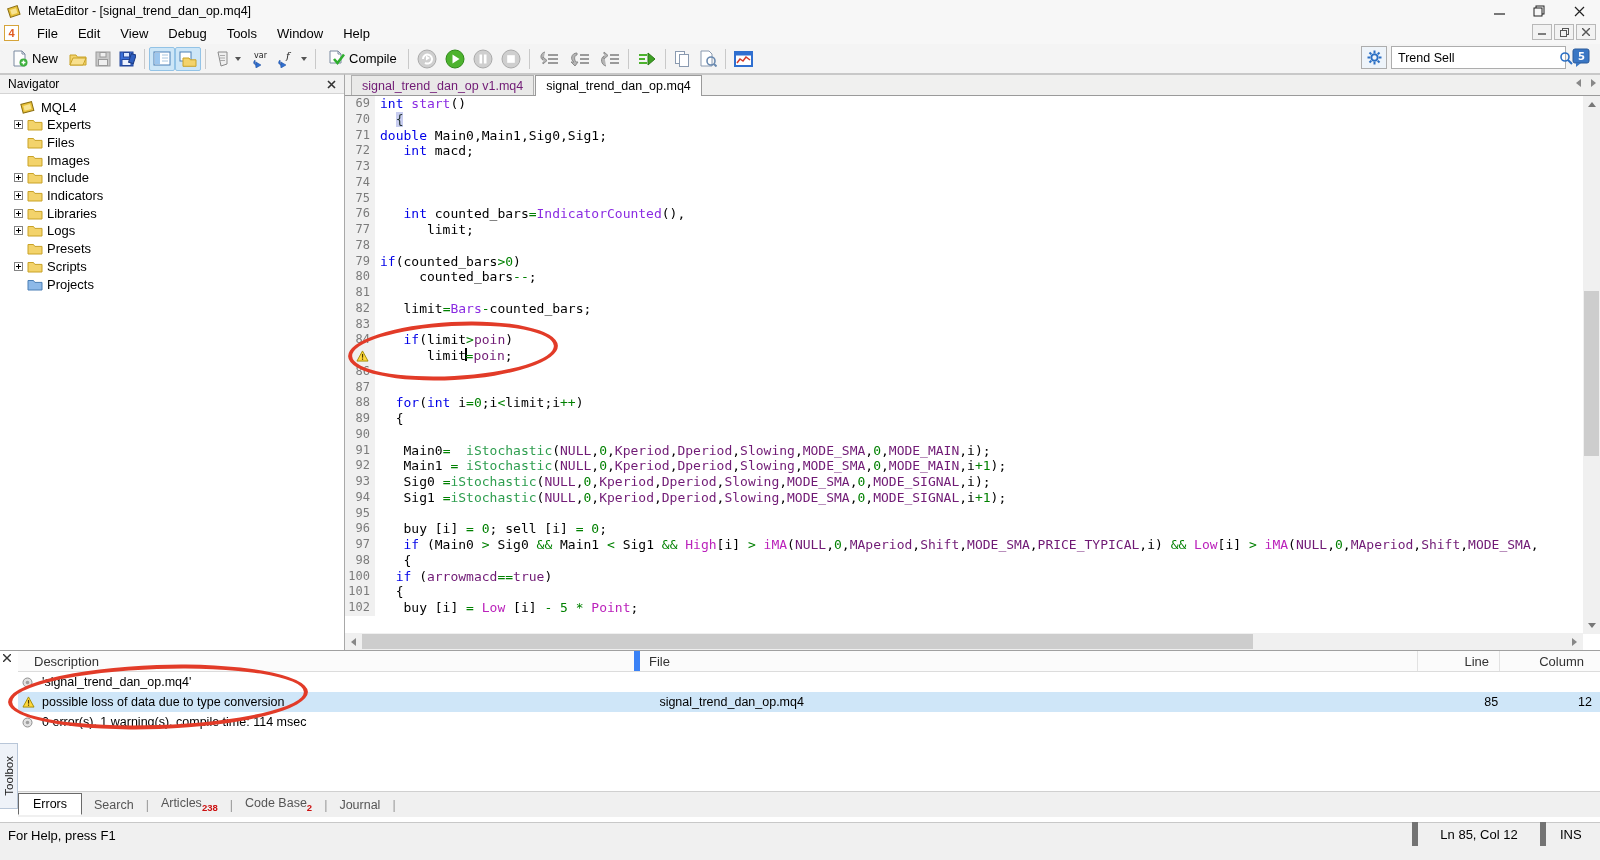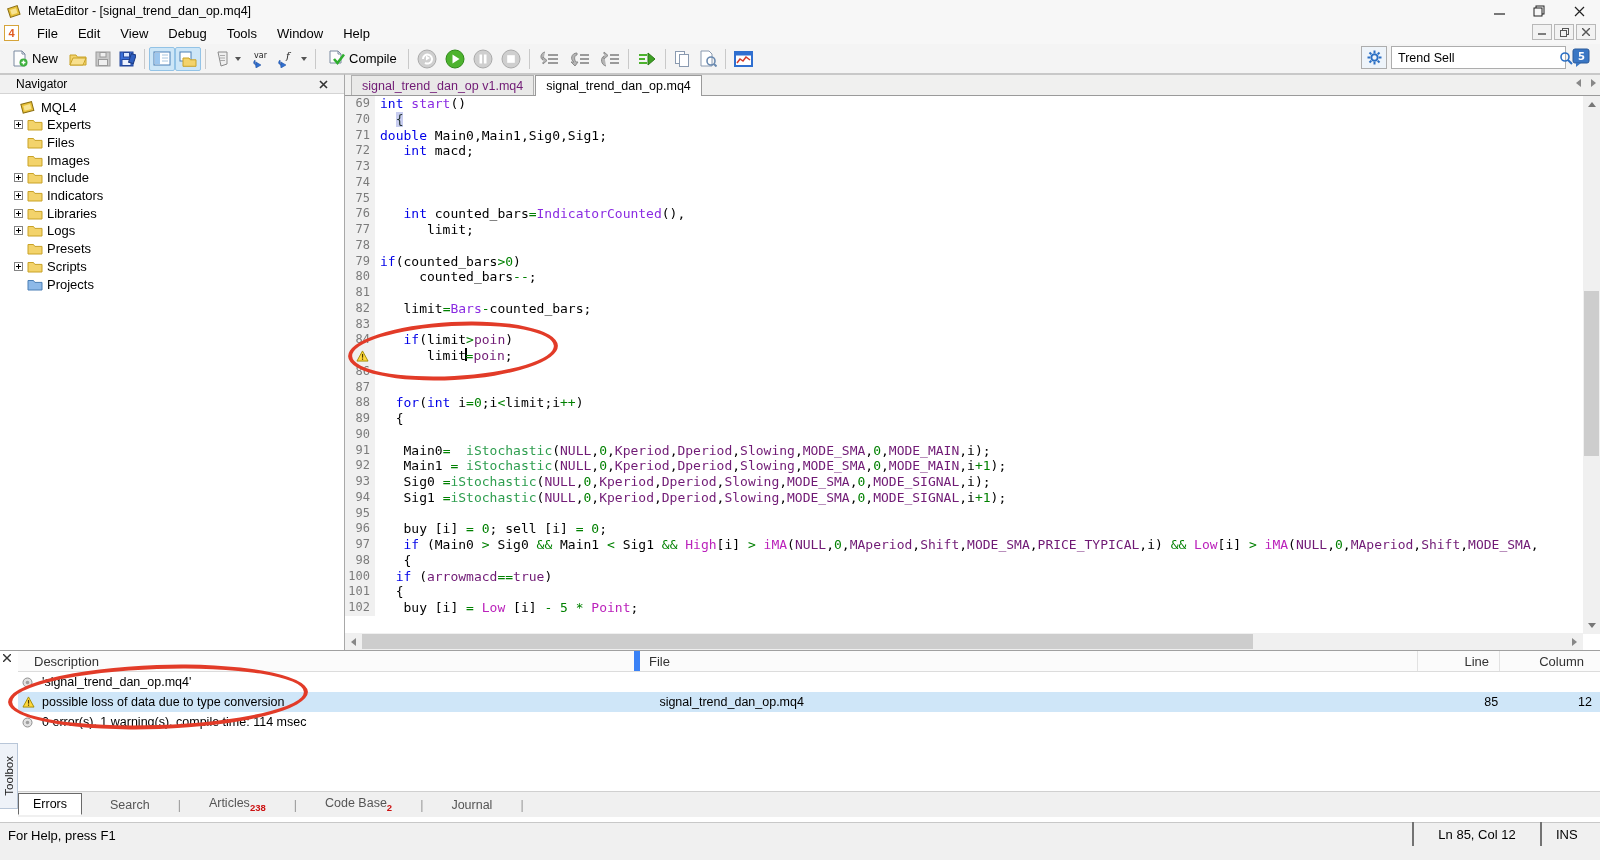--- a/index.html
+++ b/index.html
@@ -28,21 +28,21 @@
   .tb-sep { width:1px; height:20px; background:#c9c9c9; margin:0 4px; }
   .caret-down { width:0; height:0; border-left:3.5px solid transparent; border-right:3.5px solid transparent; border-top:4px solid #555; margin-left:2px; }
   .tb-right { position:absolute; right:8px; top:46px; display:flex; align-items:center; gap:4px; }
   .search-wrap { display:flex; align-items:center; border:1px solid #adadad; background:#fff; height:23px; width:175px; padding:0 4px 0 6px; }
   .search-wrap input { border:none; outline:none; flex:1; font-size:12.5px; font-family:"Liberation Sans",sans-serif; background:transparent; }
   .gear-btn { width:26px; height:23px; border:1px solid #adadad; background:#eef4fa; display:inline-flex; align-items:center; justify-content:center; }
   .mql5-btn { width:22px; height:23px; display:inline-flex; align-items:center; justify-content:center; }
 
   
   .navigator { left:0; top:74px; width:345px; height:576px; background:#fff; border-right:1px solid #a8a8a8; border-top:1px solid #c8c8c8; }
-  .nav-header { height:19px; background:#f1f1f1; border-bottom:1px solid #d4d4d4; display:flex; align-items:center; padding:0 16px; font-size:12px; }
+  .nav-header { height:19px; background:#f1f1f1; border-bottom:1px solid #d4d4d4; display:flex; align-items:center; padding:0 8px; font-size:12px; }
   .nav-close { margin-left:auto; font-size:11px; color:#333; font-weight:bold; }
   .tree { padding:4px 0 0 6px; }
   .tree-row { display:flex; align-items:center; height:17.7px; gap:4px; }
   .tree-row .expander { width:9px; height:9px; display:inline-flex; }
   .tree-row .spacer { width:9px; }
   .tree-root { display:flex; align-items:center; gap:5px; height:18px; padding-left:13px; }
   .tree-children { padding-left:8px; }
 
   
   .editor { left:345px; top:74px; width:1255px; height:576px; background:#fff; border-top:1px solid #c8c8c8; }
@@ -91,29 +91,29 @@
   .grid-row { display:flex; height:20px; align-items:center; font-size:12.5px; }
   .grid-row.selected { background:#cfe6f8; }
   .grid-row .gcol-desc, .grid-row .gcol-file, .grid-row .gcol-line, .grid-row .gcol-col { border-right:none; }
   .row-icon { width:15px; display:inline-flex; margin-right:5px; }
   .desc-cell { display:flex; align-items:center; padding-left:4px; width:634px; }
   .toolbox-tab { position:absolute; left:0; top:92px; width:18px; height:66px; background:#eef2f8; border:1px solid #b8c6d8; border-left:none; display:flex; align-items:center; justify-content:center; }
   .toolbox-tab span { writing-mode:vertical-rl; transform:rotate(180deg); font-size:11.5px; color:#222; }
 
   .btabs { position:absolute; left:18px; top:140px; width:1582px; height:26px; background:#f0f0f0; border-top:1px solid #d0d0d0; display:flex; align-items:center; font-size:12.5px; }
   .btab-active { background:#fff; border:1px solid #6a6a6a; border-bottom:1px solid #fff; padding:3px 14px; margin-top:-1px; font-size:12.5px; }
-  .btab { color:#555; padding:0 28px; }
+  .btab { color:#555; padding:0 12px; }
   .btab sub { color:#cc1111; font-size:9.5px; font-weight:bold; }
   .btab-sep { color:#999; }
 
   
   .statusbar { left:0; top:822px; width:1600px; height:38px; background:#f0f0f0; border-top:1px solid #c8c8c8; display:flex; align-items:flex-start; }
   .statusbar .help { padding:5px 0 0 8px; }
   .sb-right { position:absolute; right:0; top:822px; height:24px; display:flex; }
-  .sb-seg { border-left:2px solid #737373; padding:5px 14px 0 14px; height:24px; }
+  .sb-seg { border-left:6px solid #737373; padding:5px 14px 0 14px; height:24px; }
   .sb-pos { width:128px; text-align:center; }
   .sb-ins { width:60px; }
 
   
   .ellipse { position:absolute; border:4px solid #e23b28; border-radius:50%; background:transparent; z-index:50; pointer-events:none; }
   .ellipse-code { left:348px; top:322px; width:210px; height:58px; transform:rotate(-3deg); }
   .ellipse-err { left:8px; top:665px; width:300px; height:64px; transform:rotate(-2deg); }
 
   svg { display:block; }
 </style>

